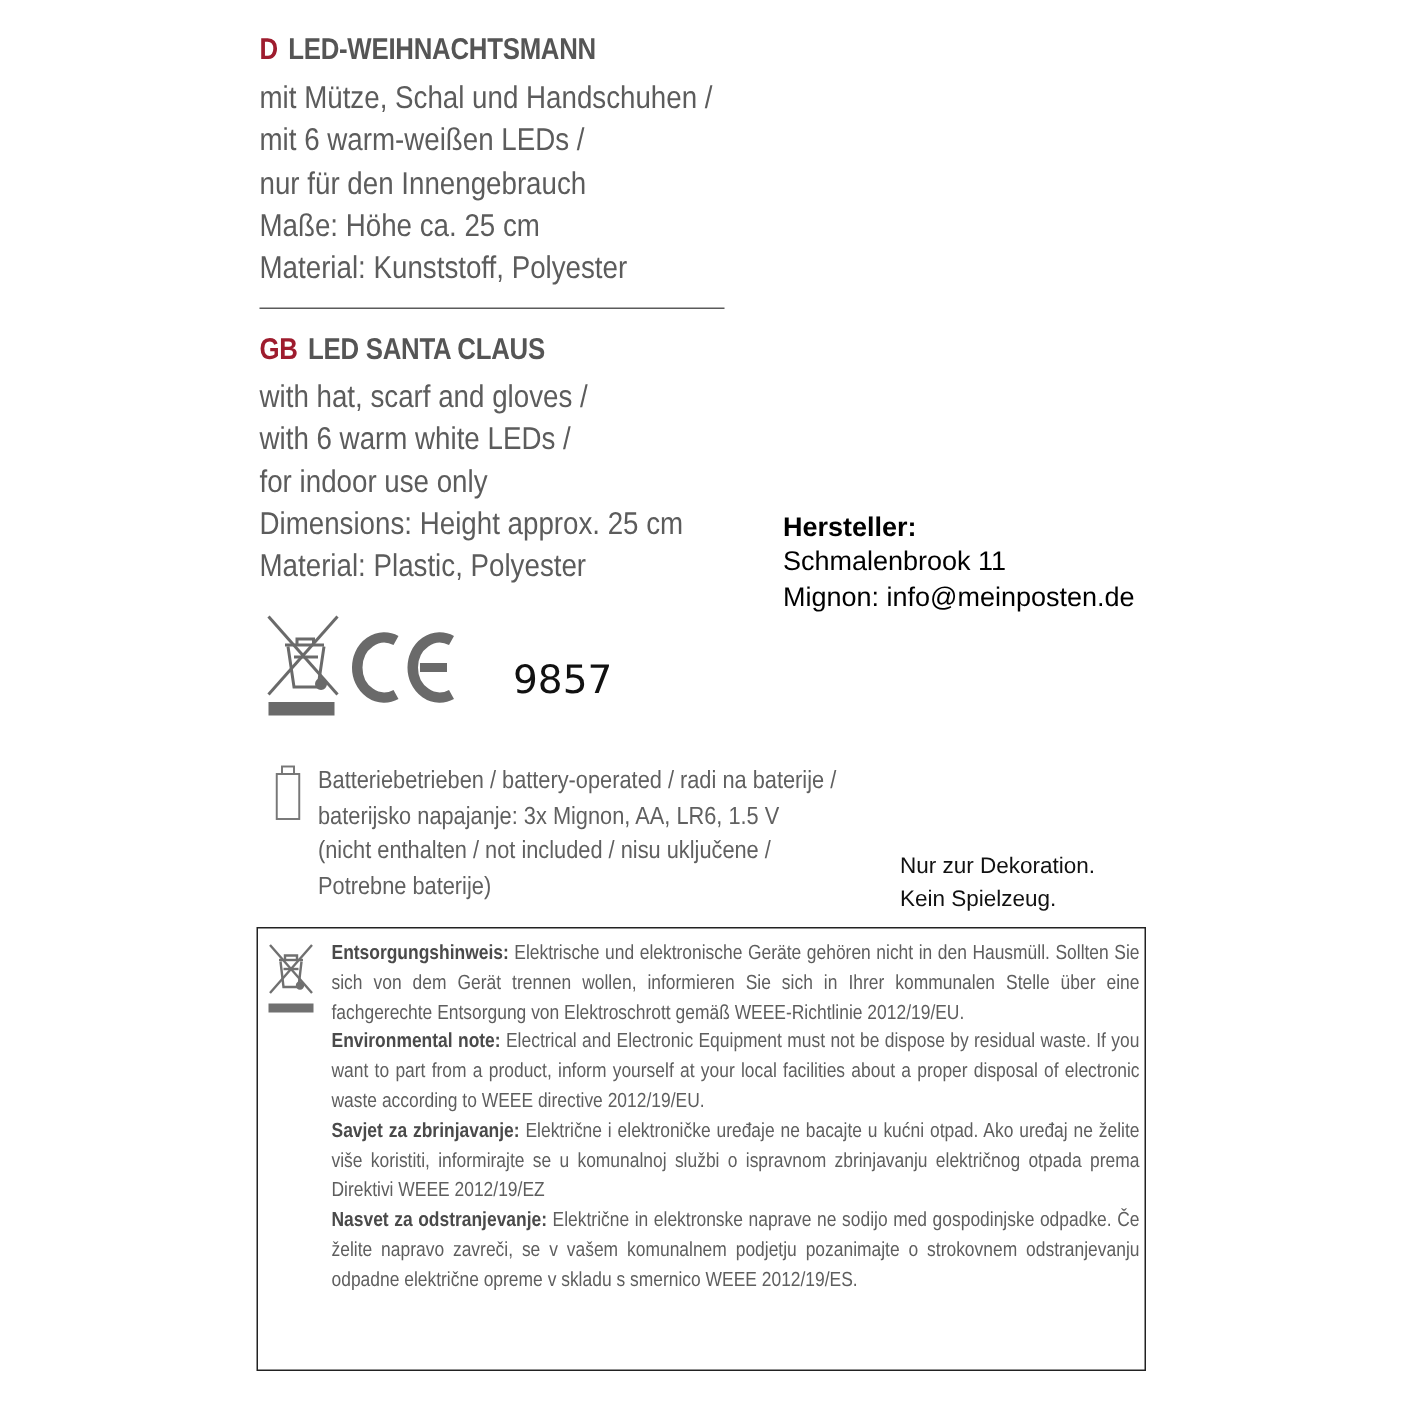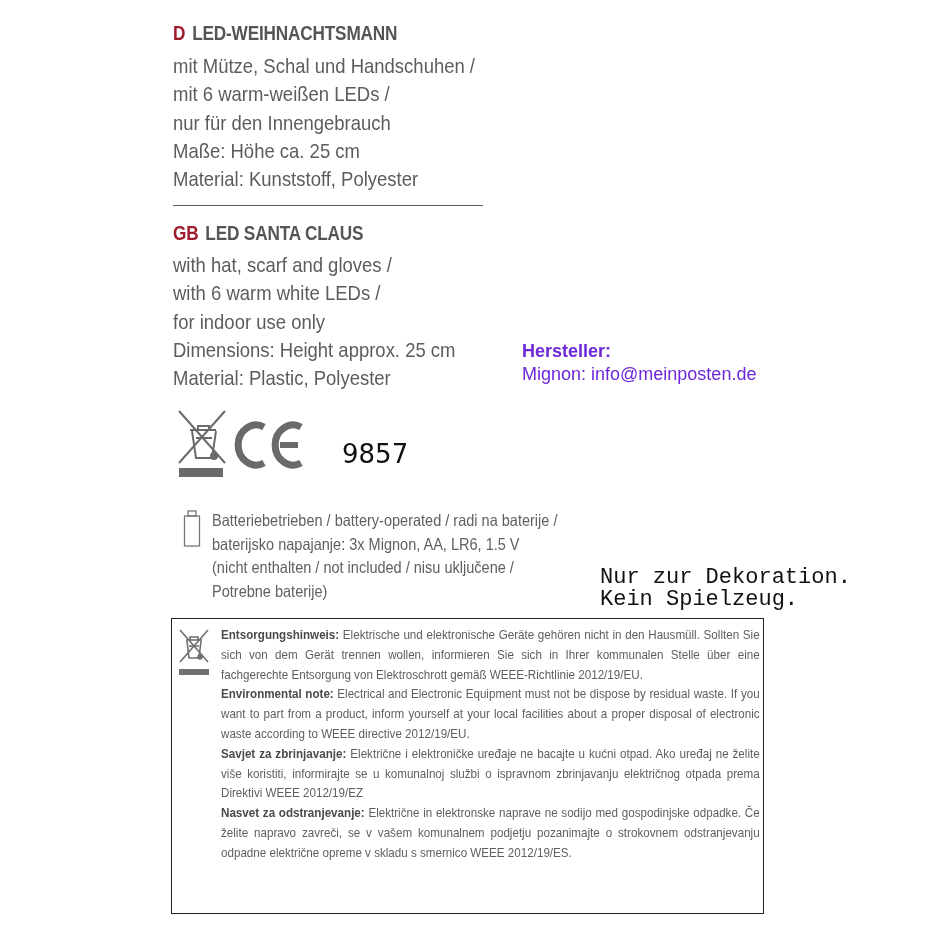--- a/index.html
+++ b/index.html
@@ -7,30 +7,30 @@
   .cond { font-family: "Liberation Sans", sans-serif; color: #5a5a5a; }
   .abs { position: absolute; }
 
   .lang-heading { left: 173px; font-size: 20px; font-weight: bold; letter-spacing: -0.2px; white-space: nowrap; transform-origin: left top; transform: scaleX(0.86); }
   .lang-code { color: #9e1c2e; margin-right: 8px; }
   .lang-title { color: #555555; }
   .desc { left: 173px; font-size: 21px; line-height: 28.3px; white-space: pre; transform-origin: left top; transform: scaleX(0.88); color: #5c5c5c; }
 
   .divider { left: 173px; top: 205px; width: 310px; height: 0; border-top: 1.5px solid #5a5a5a; }
 
-  .maker { left: 522px; top: 340px; font-family: "Liberation Sans", sans-serif; font-size: 18px; line-height: 23.3px; color: #6d28d9; white-space: pre; }
+  .maker { left: 522px; top: 340px; font-family: "Liberation Sans", sans-serif; font-size: 18px; line-height: 23.3px; color: #000000; white-space: pre; }
   .maker .heading { font-weight: bold; }
 
   .icons { left: 176px; top: 408px; width: 240px; height: 72px; }
   .artno { left: 342px; top: 439px; font-family: "DejaVu Sans", sans-serif; font-size: 26px; color: #111; }
 
   .battery { left: 183px; top: 510px; }
   .batt-text { left: 212px; top: 509px; font-size: 16.5px; line-height: 23.7px; white-space: pre; transform-origin: left top; transform: scaleX(0.88); color: #606060; }
 
-  .deko { left: 600px; top: 567px; font-family: Liberation Mono, monospace; font-size: 22px; line-height: 22px; color: #111; white-space: pre; }
+  .deko { left: 600px; top: 567px; font-family: Liberation Sans, sans-serif; font-size: 15px; line-height: 22px; color: #111; white-space: pre; }
 
   .disposal-box { left: 171px; top: 618px; width: 593px; height: 296px; border: 1.5px solid #222; box-sizing: border-box; }
   .box-icon { left: 178px; top: 628px; }
   .disposal-text { left: 221px; top: 625px; width: 630px; font-size: 13.6px; line-height: 19.8px; color: #5e5e5e; transform-origin: left top; transform: scaleX(0.855); text-align: justify; }
   .disposal-text p { margin: 0; }
   .disposal-text b { color: #4a4a4a; }
 </style>
 </head>
 <body>
 
@@ -39,21 +39,21 @@
 </div>
 <div class="abs cond desc" style="top:52px;"><div>mit Mütze, Schal und Handschuhen /</div><div>mit 6 warm-weißen LEDs /</div><div>nur für den Innengebrauch</div><div>Maße: Höhe ca. 25 cm</div><div>Material: Kunststoff, Polyester</div></div>
 
 <div class="abs divider"></div>
 
 <div class="abs cond lang-heading" style="top:222px;">
   <span class="lang-code">GB</span><span class="lang-title">LED SANTA CLAUS</span>
 </div>
 <div class="abs cond desc" style="top:251px;"><div>with hat, scarf and gloves /</div><div>with 6 warm white LEDs /</div><div>for indoor use only</div><div>Dimensions: Height approx. 25 cm</div><div>Material: Plastic, Polyester</div></div>
 
-<div class="abs maker"><div class="heading">Hersteller:</div><div>Mignon: info@meinposten.de</div></div>
+<div class="abs maker"><div class="heading">Hersteller:</div><div>Schmalenbrook 11</div><div>Mignon: info@meinposten.de</div></div>
 
 <div class="abs icons">
   <svg width="240" height="72" viewBox="0 0 240 72">
     <g stroke="#6a6a6a" fill="none" stroke-width="2">
       <line x1="14" y1="22" x2="40" y2="22"></line>
       <path d="M22 22 L22 18 L33 18 L33 22"></path>
       <path d="M16 23 L20 50 L36 50 L40 23"></path>
       <line x1="20" y1="30" x2="36" y2="30"></line>
       <circle cx="38" cy="48" r="3" fill="#6a6a6a"></circle>
       <line x1="3" y1="3" x2="49" y2="55"></line>

